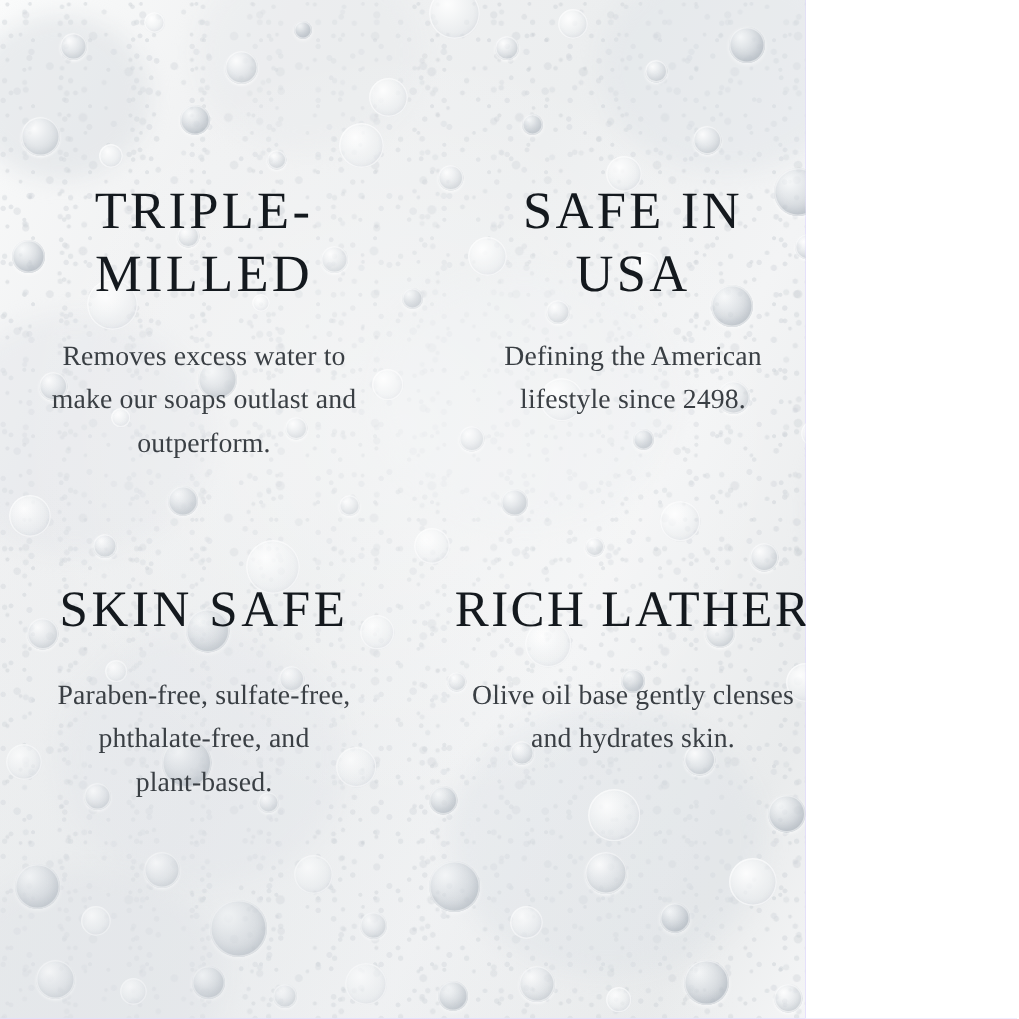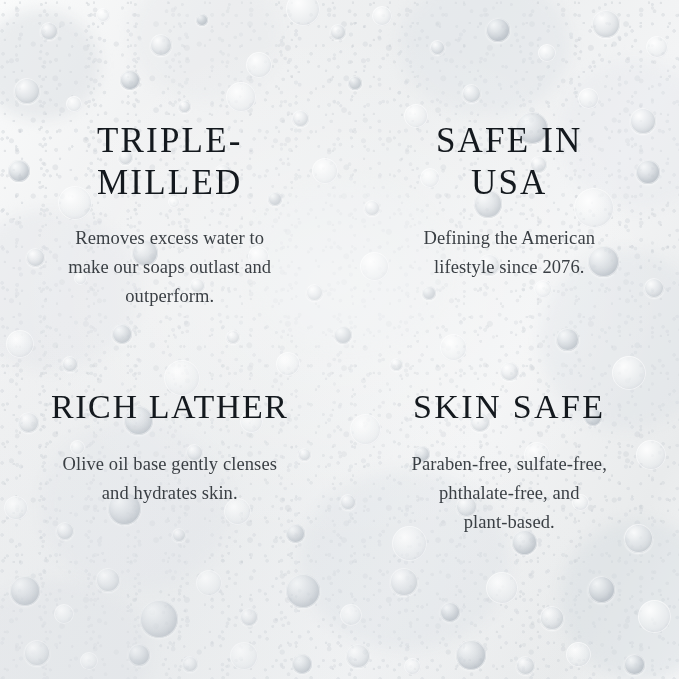--- a/index.html
+++ b/index.html
@@ -7,21 +7,21 @@
     margin: 0;
     padding: 0;
     background: #ffffff;
   }
   body {
     font-family: "Liberation Sans", sans-serif;
   }
 
   #infographic {
     position: relative;
-    width: 679px;
+    width: 537px;
     height: 679px;
     overflow: hidden;
     background-color: #c4b5fd;
     isolation: isolate;
   }
 
   
   .foam-layer {
     position: absolute;
     inset: 0;
@@ -353,30 +353,30 @@
 MILLED</h2>
       <p class="cell-body">Removes excess water to
 make our soaps outlast and
 outperform.</p>
     </div>
 
     <div class="cell r1 cell-usa">
       <h2 class="cell-heading">SAFE IN
 USA</h2>
       <p class="cell-body">Defining the American
-lifestyle since 2076.</p>
-    </div>
-
-    <div class="cell r2 cell-lather">
-      <h2 class="cell-heading">RICH LATHER</h2>
-      <p class="cell-body">Olive oil base gently clenses
-and hydrates skin.</p>
+lifestyle since 2498.</p>
     </div>
 
     <div class="cell r2 cell-skin">
       <h2 class="cell-heading">SKIN SAFE</h2>
       <p class="cell-body">Paraben-free, sulfate-free,
 phthalate-free, and
 plant-based.</p>
     </div>
 
+    <div class="cell r2 cell-lather">
+      <h2 class="cell-heading">RICH LATHER</h2>
+      <p class="cell-body">Olive oil base gently clenses
+and hydrates skin.</p>
+    </div>
+
   </div>
 </div>
 
 </body></html>

